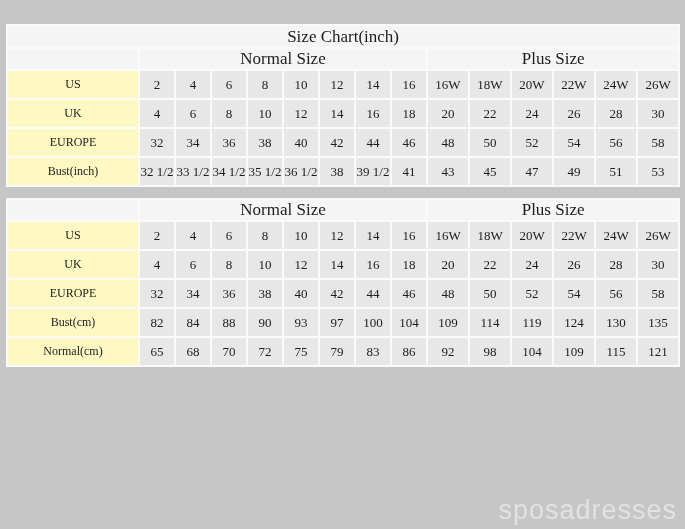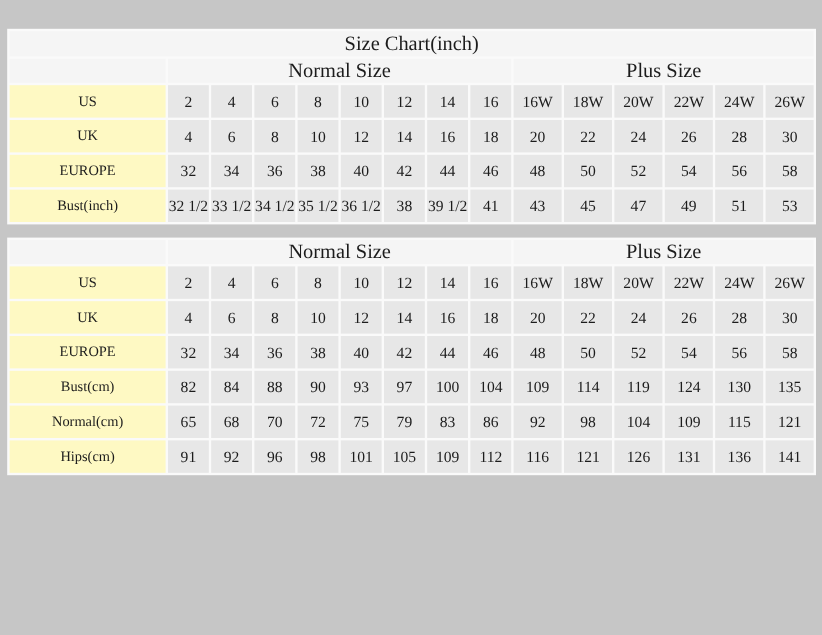--- a/index.html
+++ b/index.html
@@ -282,33 +282,17 @@
           <td class="data-cell">79</td>
           <td class="data-cell">83</td>
           <td class="data-cell">86</td>
           <td class="data-cell">92</td>
           <td class="data-cell">98</td>
           <td class="data-cell">104</td>
           <td class="data-cell">109</td>
           <td class="data-cell">115</td>
           <td class="data-cell">121</td>
         </tr>
-        <tr>
-          <td class="label-cell">Hips(cm)</td>
-          <td class="data-cell">91</td>
-          <td class="data-cell">92</td>
-          <td class="data-cell">96</td>
-          <td class="data-cell">98</td>
-          <td class="data-cell">101</td>
-          <td class="data-cell">105</td>
-          <td class="data-cell">109</td>
-          <td class="data-cell">112</td>
-          <td class="data-cell">116</td>
-          <td class="data-cell">121</td>
-          <td class="data-cell">126</td>
-          <td class="data-cell">131</td>
-          <td class="data-cell">136</td>
-          <td class="data-cell">141</td>
-        </tr>
       </tbody>
   </table>
 
+  <div class="watermark">sposadresses</div>
 </div>
 
 </body></html>

